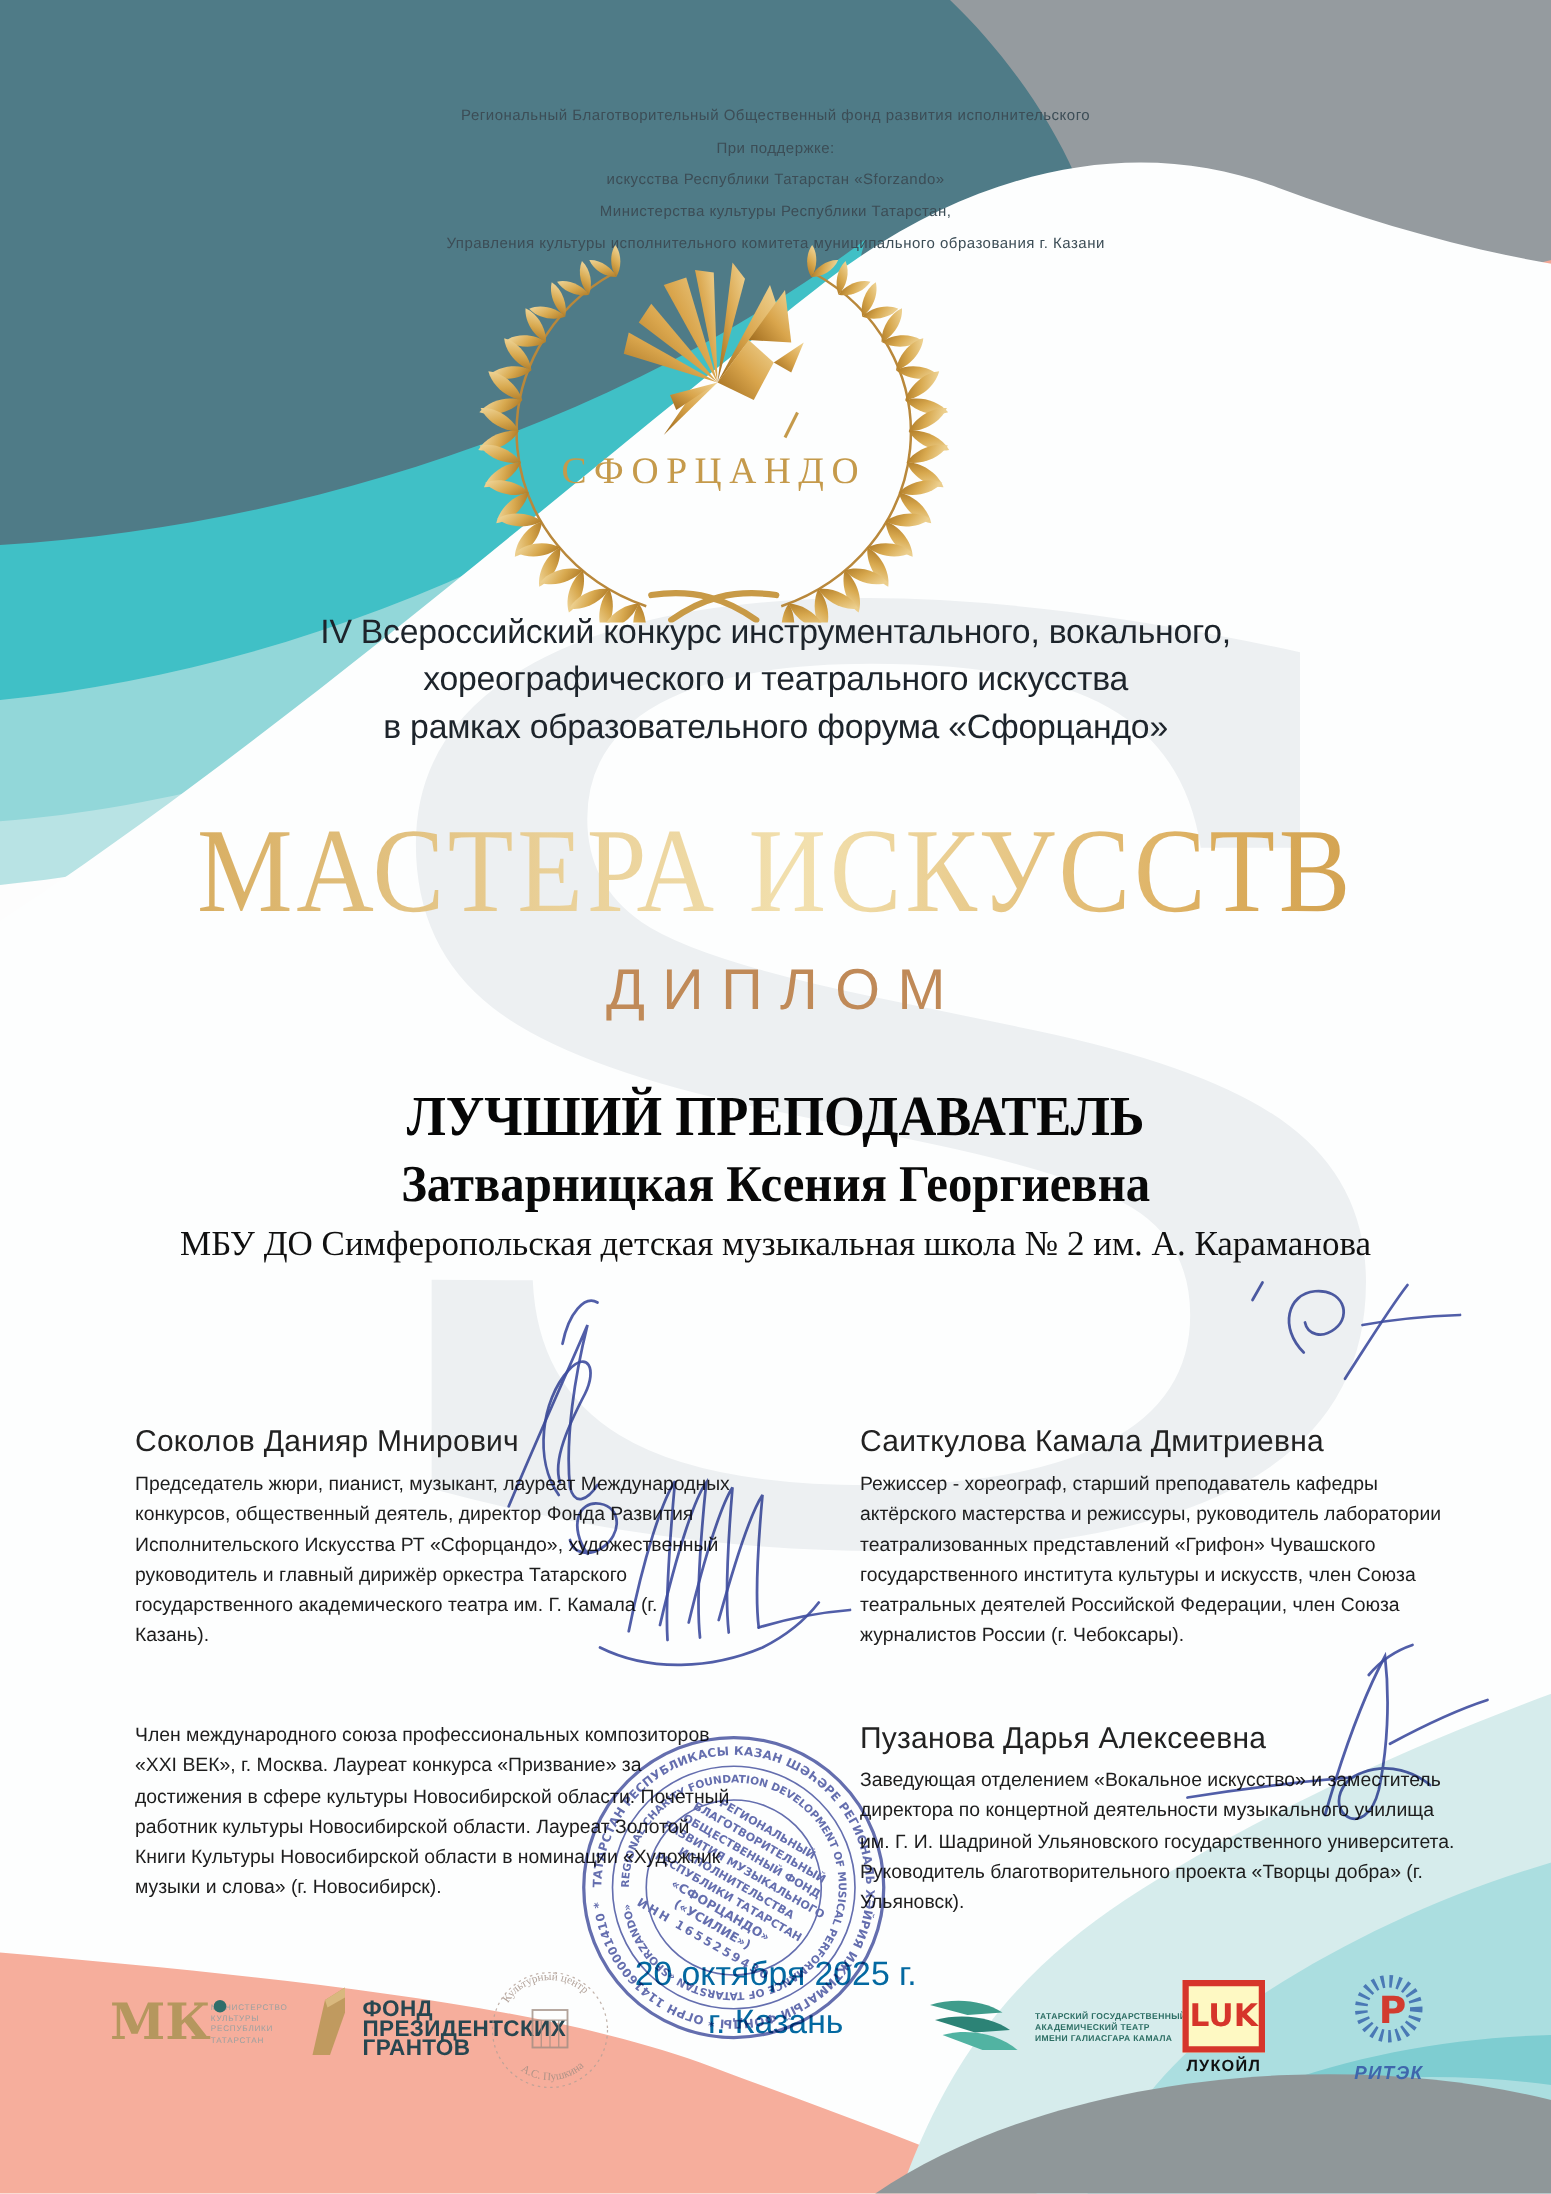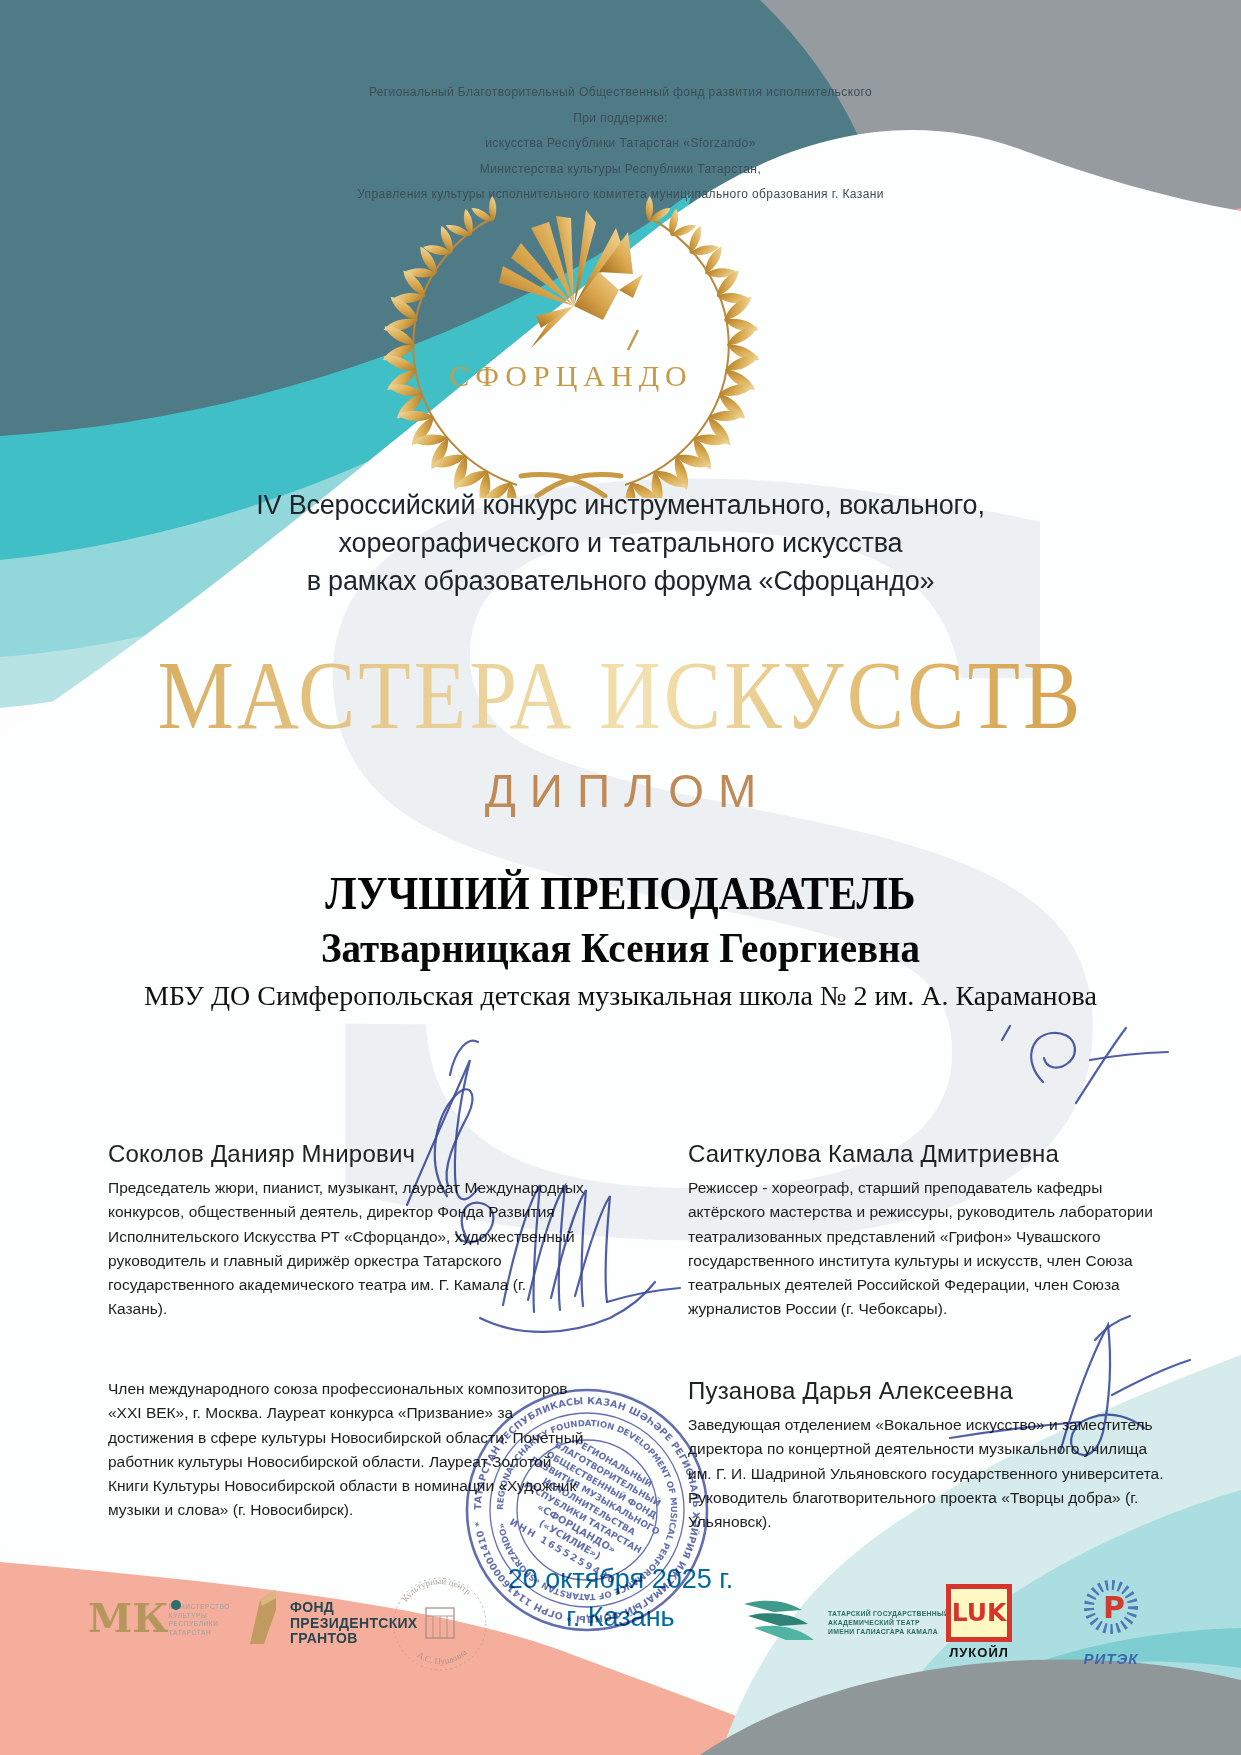--- a/index.html
+++ b/index.html
@@ -60,21 +60,21 @@
   .stamp-text{fill:#4a55a2;font-family:"DejaVu Sans",sans-serif;font-weight:bold;}
 
   
   .partner{position:absolute;z-index:7;}
   .mk{left:88px;top:1598px;display:flex;align-items:flex-start;gap:0;}
   .mk-mark{font-family:"DejaVu Serif",serif;font-weight:700;font-size:40px;color:#b5975e;
     line-height:40px;position:relative;}
   .mk-dot{position:absolute;right:-12px;top:2px;width:10px;height:10px;border-radius:50%;background:#2e6e6b;}
   .mk-lines{margin-top:5px;font-size:6.5px;line-height:8.5px;color:#9aa0a0;letter-spacing:.6px;}
   .grants{left:246px;top:1588px;display:flex;align-items:flex-start;gap:10px;}
-  .grants-text{font-size:14px;line-height:15.5px;font-weight:700;color:#274650;margin-top:12px;letter-spacing:.3px;}
+  .grants-text{font-size:18px;line-height:15.5px;font-weight:700;color:#274650;margin-top:12px;letter-spacing:.3px;}
   .pushkin{left:388px;top:1572px;opacity:.8;}
   .kamala{left:742px;top:1596px;display:flex;align-items:center;gap:8px;}
   .kamala-text{font-size:6.8px;line-height:9px;font-weight:700;color:#2c6e64;letter-spacing:.3px;}
   .lukoil{left:946px;top:1584px;text-align:center;}
   .lukoil-mark{width:56px;height:48px;border:5px solid #d6352b;background:#fef9c3;color:#d6352b;
     font-family:"DejaVu Sans",sans-serif;font-weight:800;font-size:25px;line-height:48px;margin:0 auto;}
   .lukoil-label{font-size:13px;font-weight:700;color:#111;letter-spacing:1px;margin-top:3px;}
   .ritek{left:1082px;top:1578px;text-align:center;}
   .ritek-label{font-size:15px;font-weight:700;font-style:italic;color:#3f66ac;letter-spacing:1px;margin-top:14px;}
 </style>

